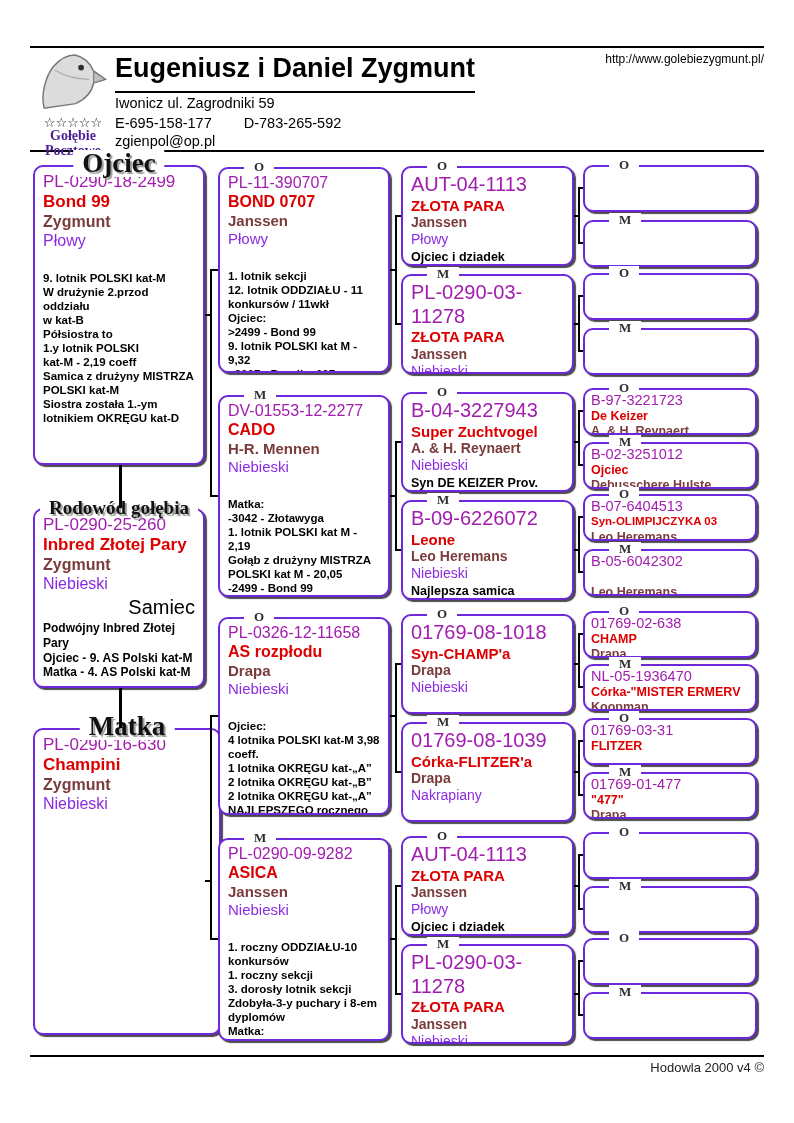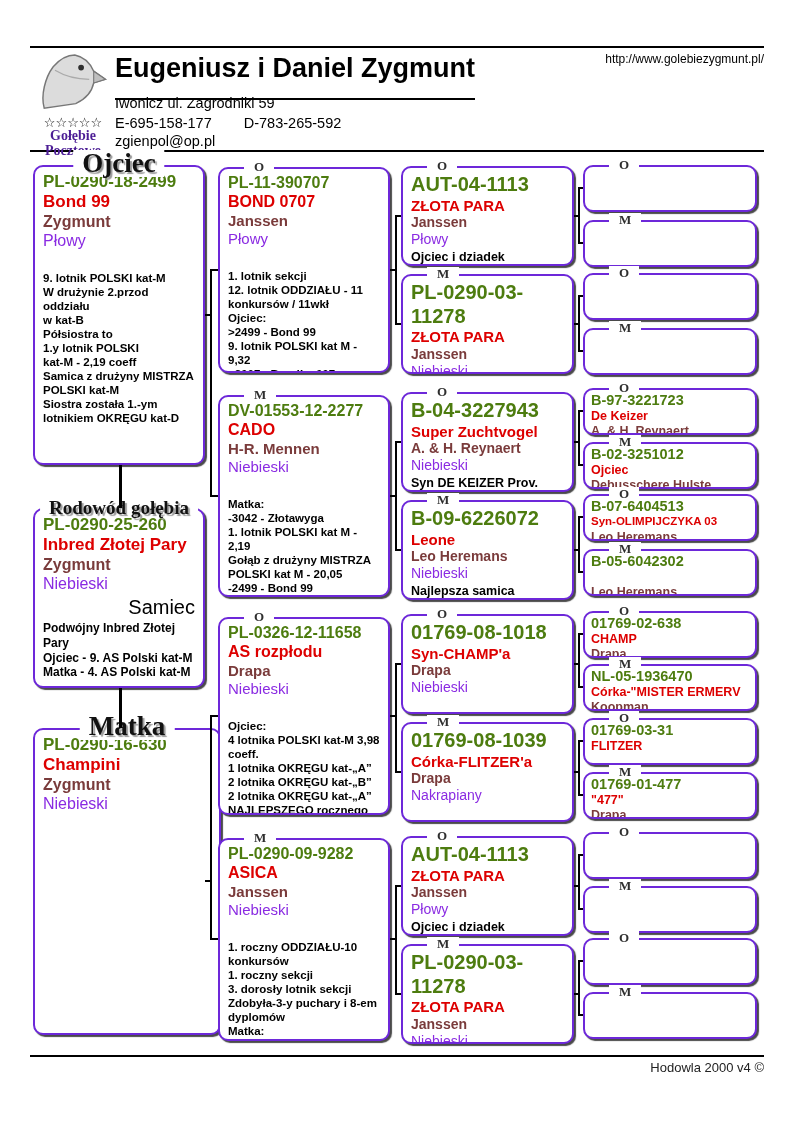--- a/index.html
+++ b/index.html
@@ -10,38 +10,38 @@
   
   .box{position:absolute;border:2px solid #6d28d9;border-radius:10px;background:#fff;
        box-shadow:2px 2px 1px #4a4a4a;box-sizing:border-box;}
   .box-title{position:absolute;top:-17px;left:50%;transform:translateX(-50%);
        background:#fff;padding:0 9px;font-family:"Liberation Serif",serif;font-weight:bold;
        font-size:27px;line-height:1;color:#111;text-shadow:2px 2px 1px #9a9a9a;white-space:nowrap;}
   .box-title.small{font-size:19px;top:-12px;}
   .box-tag{position:absolute;top:-9px;left:24px;background:#fff;padding:0 10px;
        font-family:"Liberation Serif",serif;font-weight:bold;font-size:13px;line-height:1;color:#2e2e2e;}
   .bc{padding:5px 8px 3px 8px;box-sizing:border-box;height:100%;overflow:hidden;}
-  .ring{font-weight:bold;color:#4d7c0f;line-height:1.18;}
+  .ring{font-weight:normal;color:#a21caf;line-height:1.18;}
   .name{font-weight:bold;color:#dd0000;line-height:1.18;}
   .breeder{font-weight:bold;color:#7a3b3b;line-height:1.2;}
   .pcolor{color:#8a2be2;line-height:1.25;}
   .sex{color:#000;line-height:1.3;}
   .info{font-weight:bold;color:#000;white-space:pre-line;margin-top:20px;line-height:1.22;}
   .g1 .ring{font-size:17px;} .g1 .name{font-size:17px;} .g1 .breeder{font-size:16px;}
   .g1 .pcolor{font-size:16px;} .g1 .info{font-size:11.5px;} .g1 .sex{font-size:20px;text-align:right;}
   .g2 .ring{font-size:16px;} .g2 .name{font-size:16px;} .g2 .breeder{font-size:15px;}
   .g2 .pcolor{font-size:15px;} .g2 .info{font-size:11.5px;}
   .g3 .ring{font-size:20px;} .g3 .name{font-size:15px;} .g3 .breeder{font-size:14px;}
   .g3 .pcolor{font-size:14px;} .g3 .info{font-size:12.5px;margin-top:1px;}
   .g4 .bc{padding:2px 6px;}
   .g4 .ring{font-size:14.5px;} .g4 .name{font-size:12.5px;min-height:15px;}
   .g4 .breeder{font-size:12.5px;}
   
   #h-title{position:absolute;left:115px;top:53px;font-size:27px;font-weight:bold;
-       border-bottom:2px solid #000;padding-bottom:14px;display:inline-block;}
+       border-bottom:2px solid #000;padding-bottom:7px;display:inline-block;}
   #h-url{position:absolute;right:30px;top:52px;font-size:12px;}
   .h-line{position:absolute;left:115px;font-size:14.5px;}
   #logo{position:absolute;left:33px;top:52px;width:80px;text-align:center;}
   #logo .stars{font-size:13px;letter-spacing:0;color:#111;line-height:1;}
   #logo .lname{font-family:"Liberation Serif",serif;font-weight:bold;font-size:14px;
        color:#4c1d95;line-height:1.05;}
   #footer-text{position:absolute;right:30px;top:1060px;font-size:13px;color:#222;}
 </style>
 </head>
 <body>

